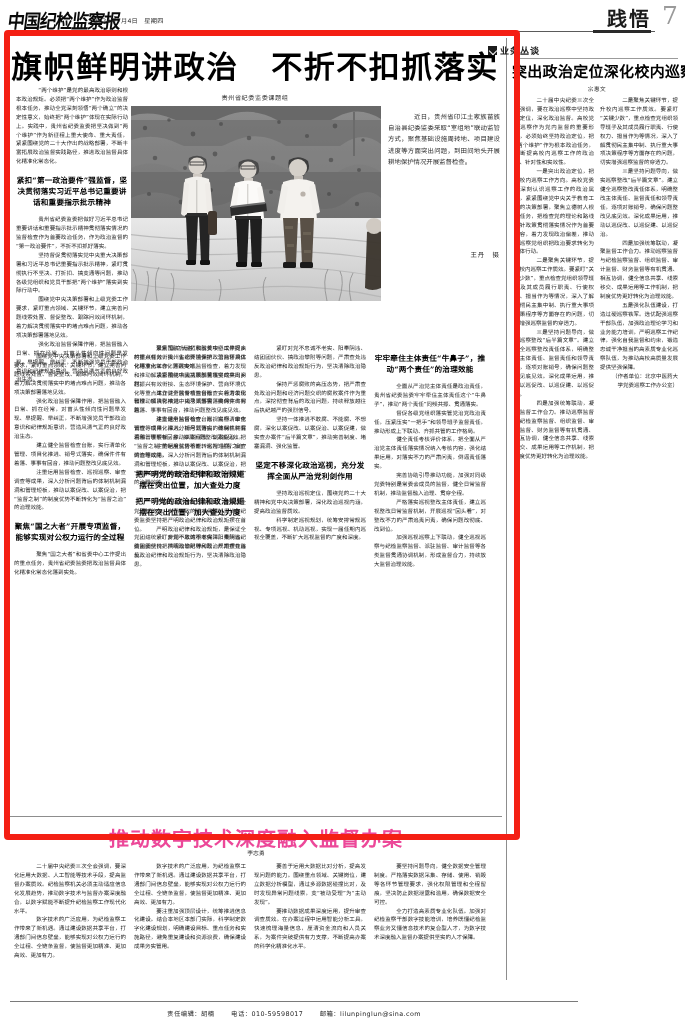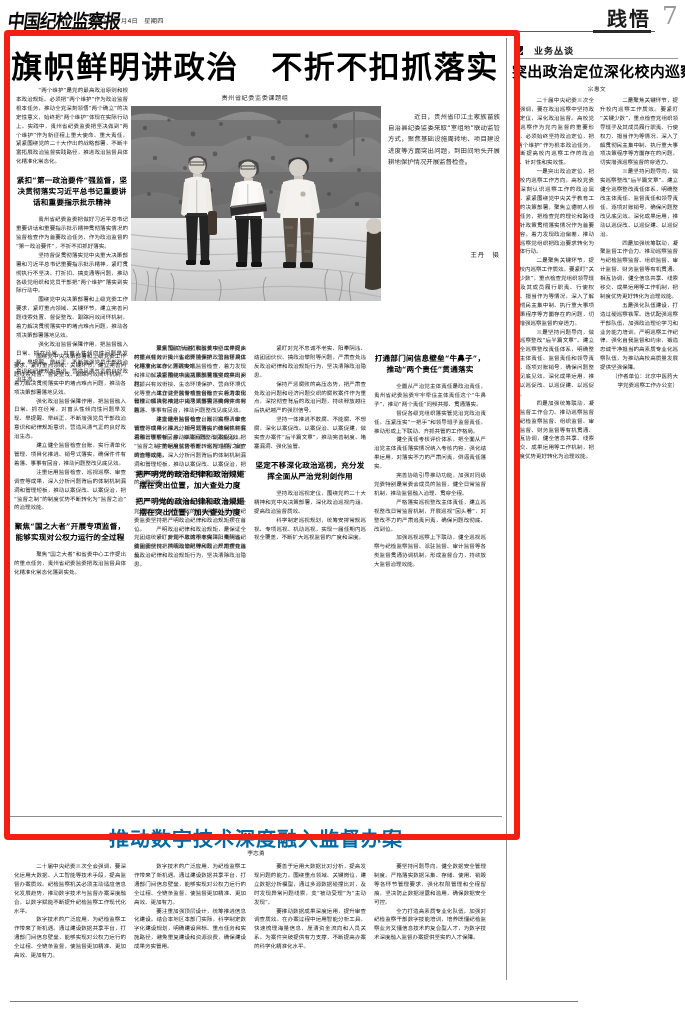--- a/index.html
+++ b/index.html
@@ -160,22 +160,22 @@
   .credit-line {
     text-indent: 0;
     text-align: right;
     font-size: 5.5px;
     margin-top: 5px;
   }
 
   
   .kicker {
     position: absolute;
-    left: 514px; top: 10px;
-    display: flex; align-items: center; gap: 11px;
+    left: 488px; top: 10px;
+    display: flex; align-items: center; gap: 3px;
   }
   .kicker-mark {
     width: 9px; height: 9px;
     background: #1c1c1c;
     position: relative;
   }
   .kicker-mark::after {
     content: "";
     position: absolute; left: 2px; top: 2px;
     width: 5px; height: 5px;
@@ -219,21 +219,21 @@
     height: 1px; background: #8d8d8d;
   }
   .headline-bottom {
     position: absolute;
     left: 10px; top: 789px; width: 492px;
     font-family: "DejaVu Serif", "Liberation Serif", serif;
     font-weight: 700;
     font-size: 20px;
     letter-spacing: 1px;
     text-align: center;
-    color: #0369a1;
+    color: #ec4899;
     white-space: nowrap;
   }
   .byline-bottom {
     position: absolute;
     left: 10px; top: 814px; width: 492px;
     text-align: center;
     font-size: 5.8px;
     color: #333;
   }
 
@@ -464,21 +464,21 @@
   <div class="col" style="left:254px; top:310px; width:112px;">
     <p>　　紧盯对党不忠诚不老实、阳奉阴违、结团团伙伙、搞政治攀附等问题，严肃查处违反政治纪律和政治规矩行为，坚决清除政治隐患。</p>
     <p>　　保持严惩腐败的高压态势，把严肃查处政治问题和经济问题交织的腐败案件作为重点，深挖彻查背后的政治问题，持续释放越往后执纪越严的强烈信号。</p>
     <p>　　坚持一体推进不敢腐、不能腐、不想腐，深化以案促改、以案促治、以案促建，做实查办案件“后半篇文章”，推动完善制度、堵塞漏洞、强化监管。</p>
     <div class="sub-h">坚定不移深化政治巡视，充分发挥全面从严治党利剑作用</div>
     <p>　　坚持政治巡视定位，围绕党的二十大精神和党中央决策部署，深化政治巡视内涵，提高政治监督质效。</p>
     <p>　　科学制定巡视规划，统筹安排常规巡视、专项巡视、机动巡视，实现一届任期内巡视全覆盖，不断扩大巡视监督的广度和深度。</p>
   </div>
 
   <div class="col" style="left:374px; top:310px; width:112px;">
-    <div class="sub-h">打通部门间信息壁垒“牛鼻子”，推动“两个责任”贯通落实</div>
+    <div class="sub-h">牢牢牵住主体责任“牛鼻子”，推动“两个责任”的治理效能</div>
     <p>　　全面从严治党主体责任是政治责任，贵州省纪委监委牢牢牵住主体责任这个“牛鼻子”，推动“两个责任”同频共振、贯通落实。</p>
     <p>　　督促各级党组织落实管党治党政治责任，压紧压实“一把手”和领导班子监督责任，推动形成上下联动、齐抓共管的工作格局。</p>
     <p>　　健全责任考核评价体系，把全面从严治党主体责任落实情况纳入考核内容，强化结果运用，对落实不力的严肃问责，倒逼责任落实。</p>
     <p>　　完善协助引导推动功能，加强对同级党委特别是常委会成员的监督，健全日常监督机制，推动监督融入治理、贯穿全程。</p>
     <p>　　严格落实巡视整改主体责任，建立巡视整改日常监督机制，开展巡视“回头看”，对整改不力的严肃追责问责，确保问题改彻底、改到位。</p>
     <p>　　加强巡视巡察上下联动，健全巡视巡察与纪检监察监督、派驻监督、审计监督等各类监督贯通协调机制，形成监督合力，持续放大监督治理效能。</p>
   </div>
 
   <div class="kicker">
     <span class="kicker-mark"></span>
@@ -519,16 +519,21 @@
   <div class="col" style="left:254px; top:828px; width:112px;">
     <p>　　要善于运用大数据比对分析，提高发现问题的能力。围绕重点领域、关键岗位，建立数据分析模型，通过多源数据碰撞比对，及时发现异常问题线索，变“被动受理”为“主动发现”。</p>
     <p>　　要推动数据成果深度运用，提升审查调查质效。在办案过程中运用智能分析工具，快速梳理海量信息，厘清资金流向和人员关系，为案件突破提供有力支撑，不断提高办案的科学化精准化水平。</p>
   </div>
   <div class="col" style="left:374px; top:828px; width:112px;">
     <p>　　要坚持问题导向，健全数据安全管理制度。严格落实数据采集、存储、使用、销毁等各环节管理要求，强化权限管理和全程留痕，坚决防止数据泄露和滥用，确保数据安全可控。</p>
     <p>　　全力打造高素质专业化队伍。加强对纪检监察干部数字技能培训，培养既懂纪检监察业务又懂信息技术的复合型人才，为数字技术深度融入监督办案提供坚实的人才保障。</p>
   </div>
 
   <div class="footer-rule"></div>
+  <div class="footer">
+    <span>责任编辑：胡楠</span>
+    <span>电话：010-59598017</span>
+    <span>邮箱：lilunpinglun@sina.com</span>
+  </div>
 
 </div>
 
 <div class="annot-box" style="border-color: rgb(244, 31, 20);"></div>
 
 </body></html>

